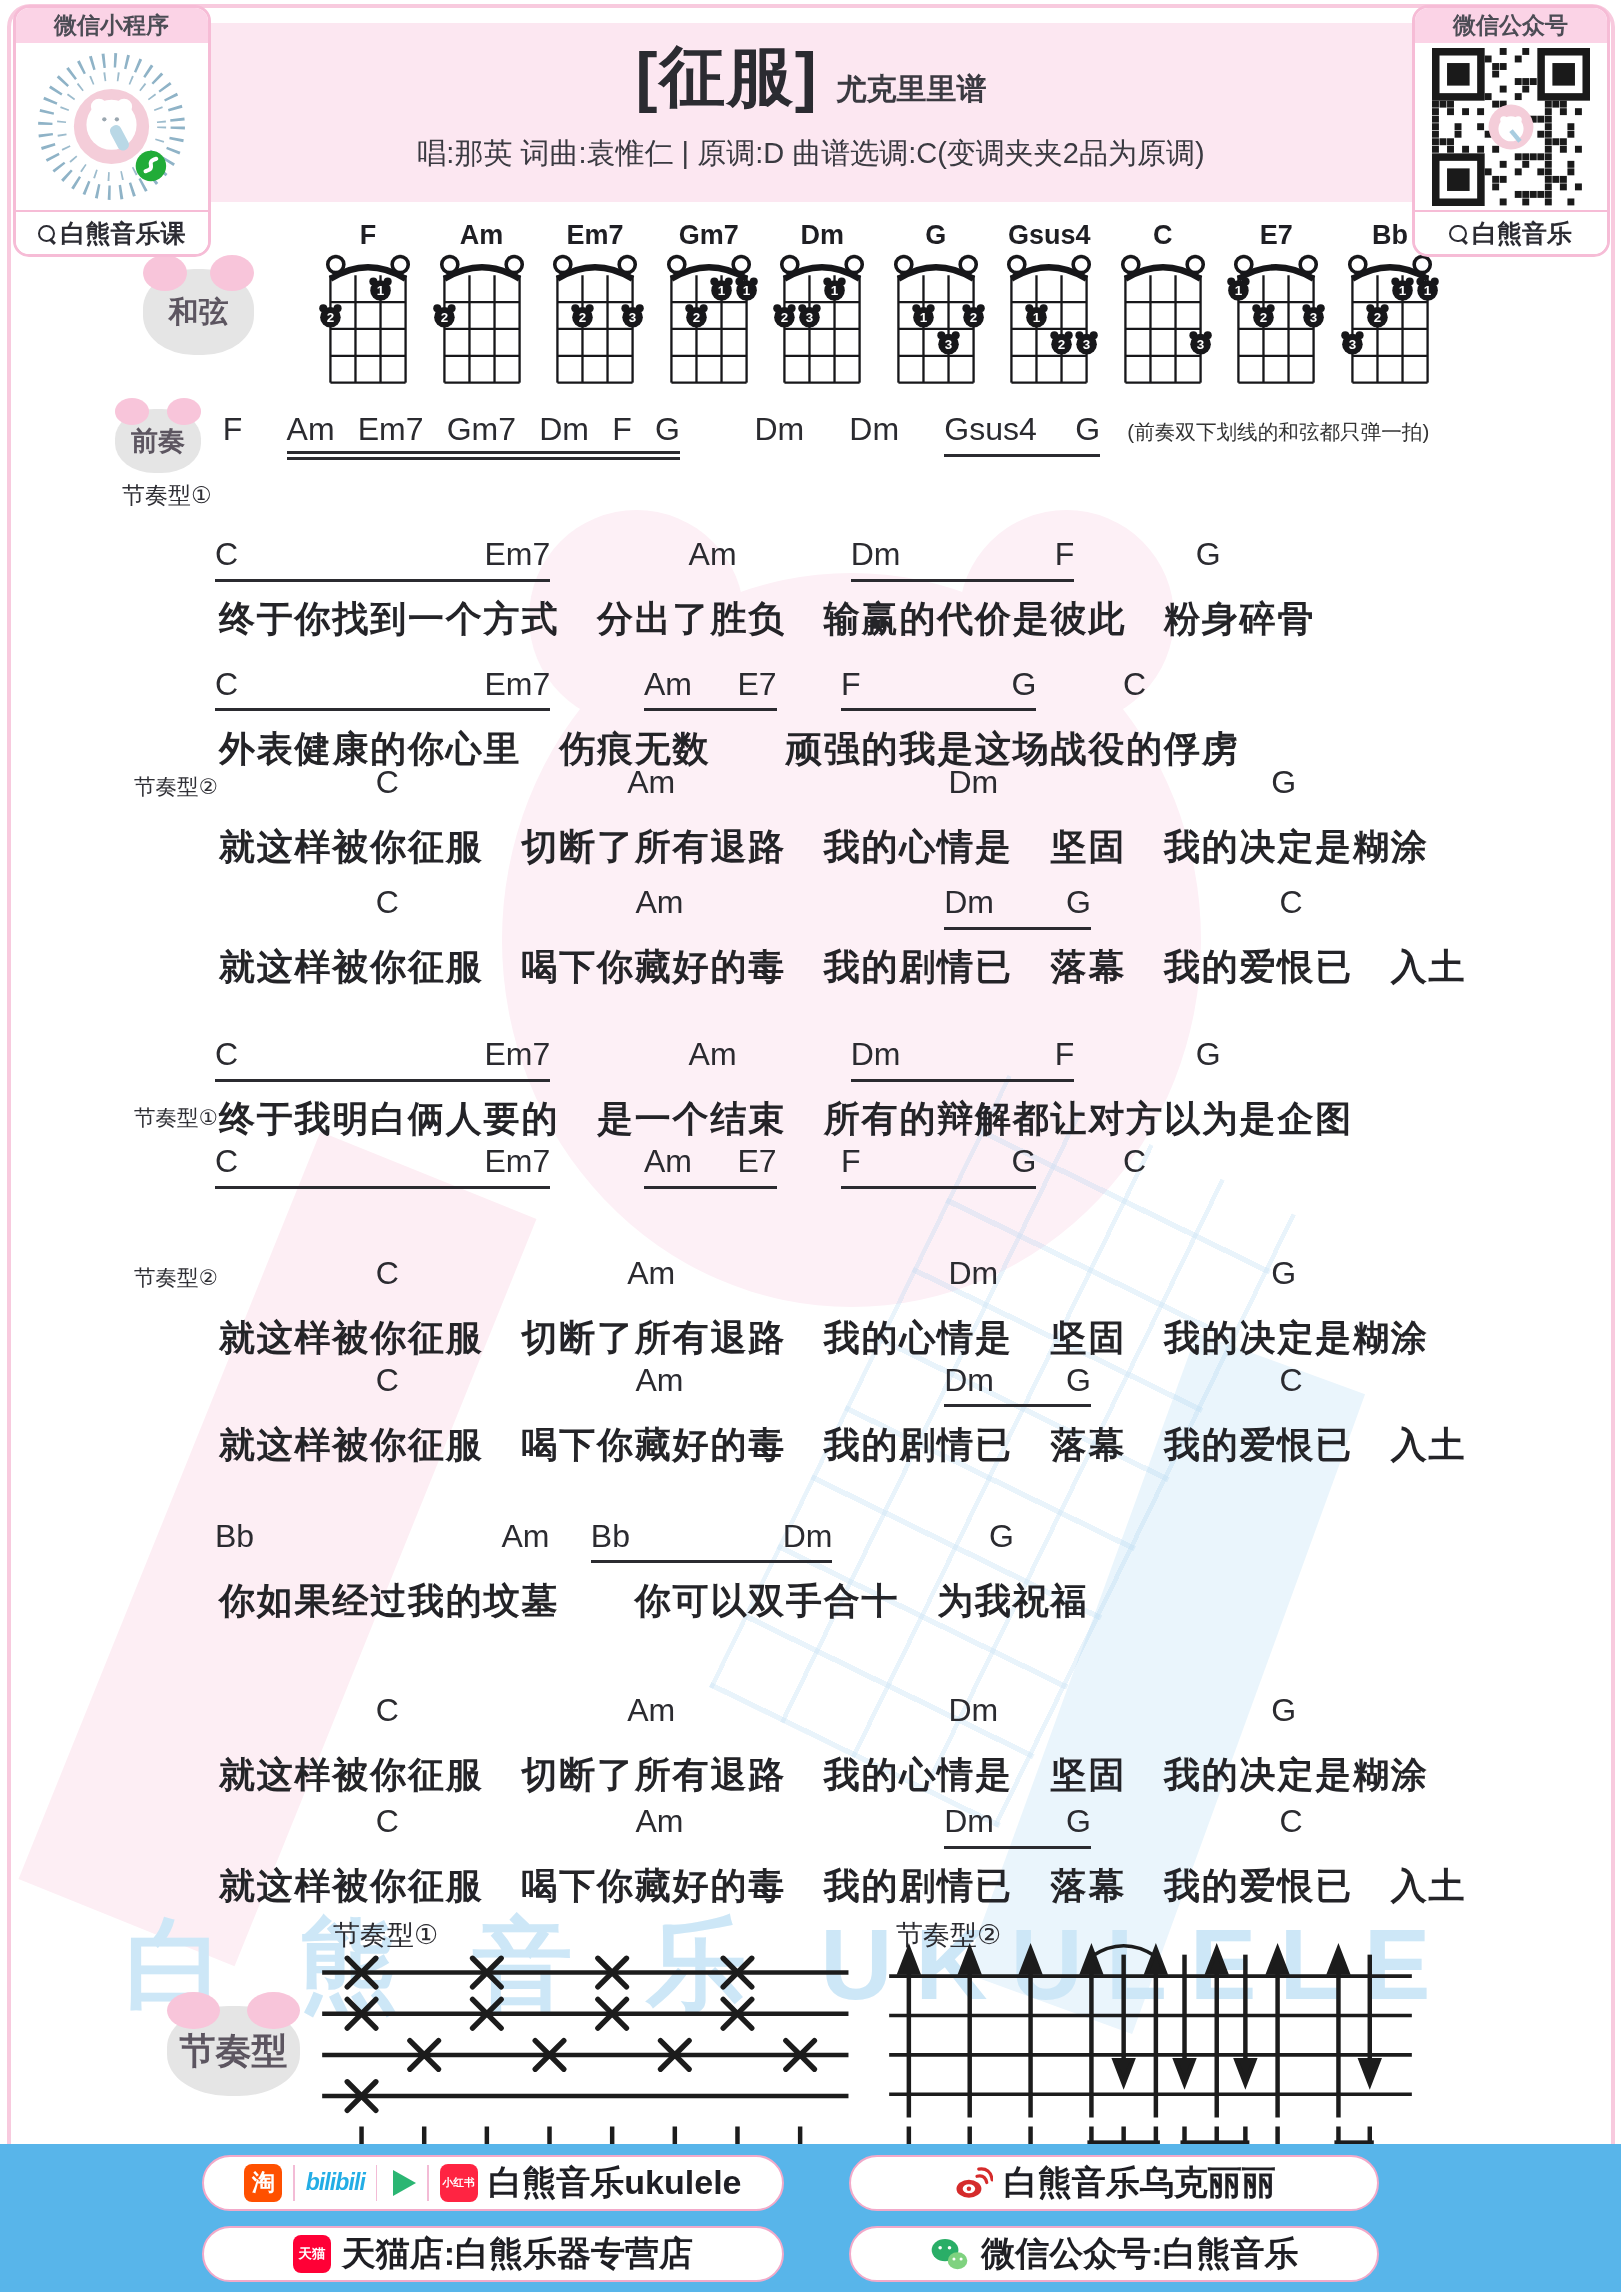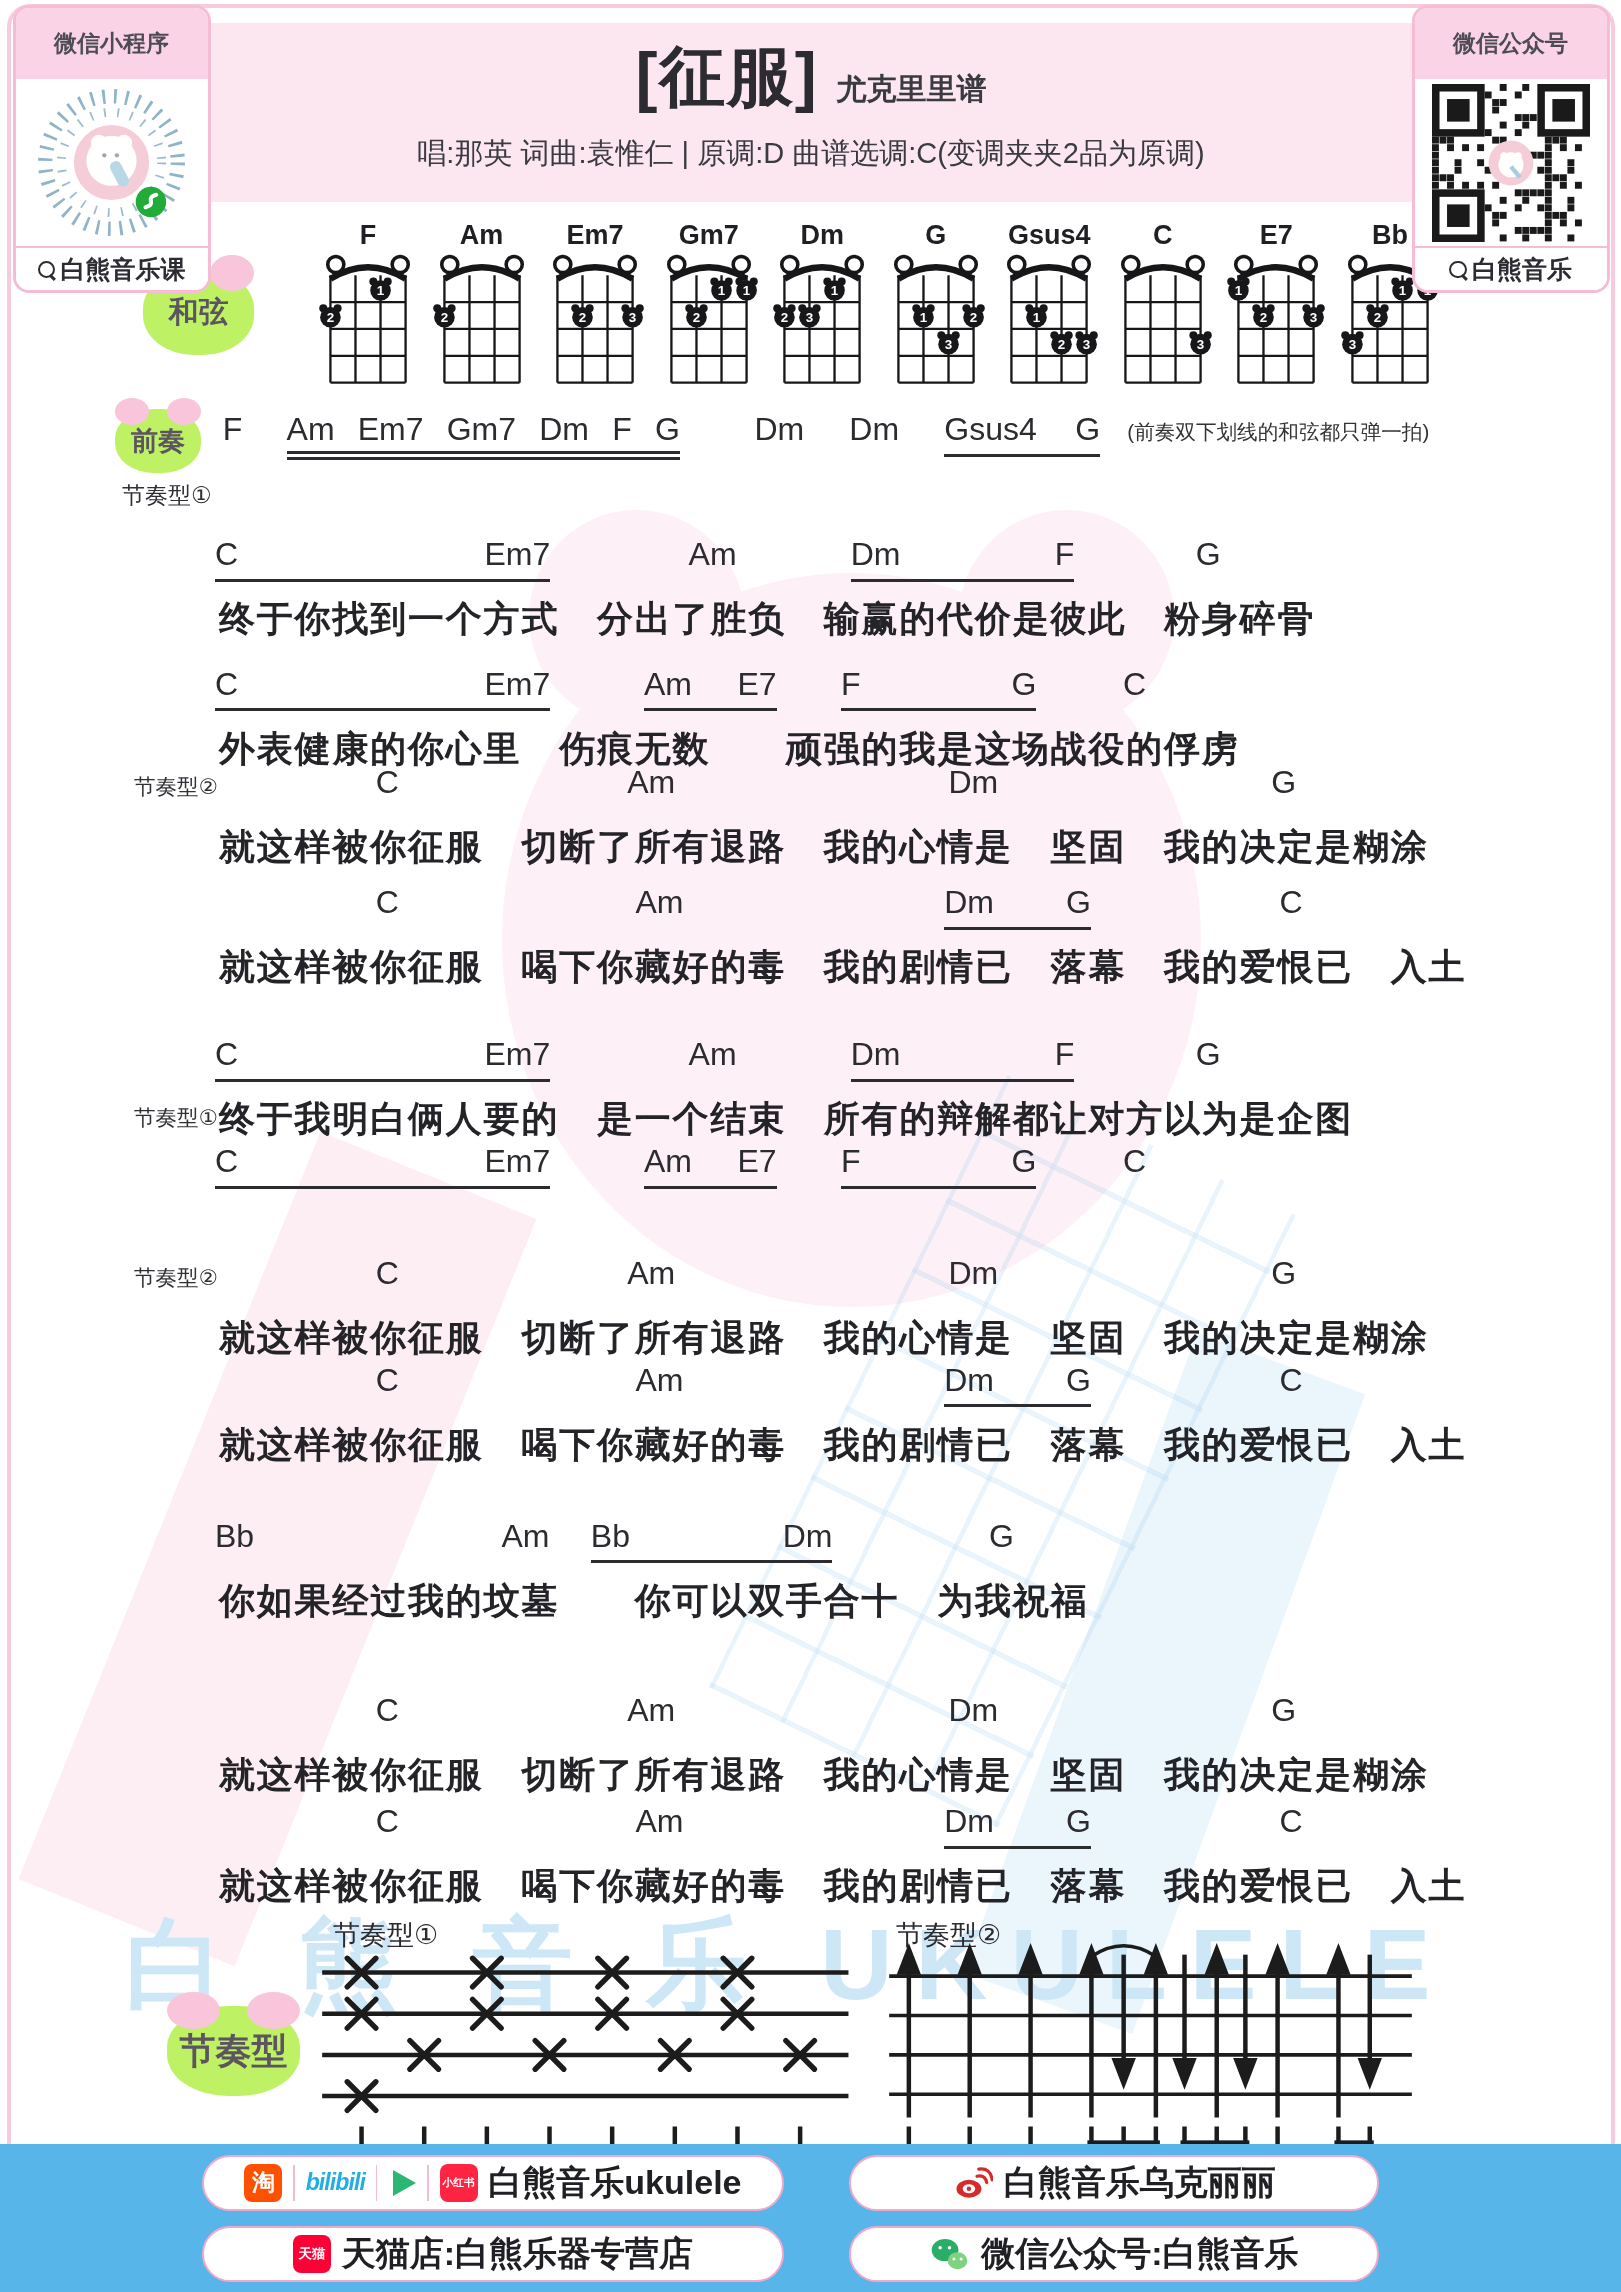--- a/index.html
+++ b/index.html
@@ -12,34 +12,34 @@
   .wm-bear{position:absolute;left:502px;top:573px;width:699px;height:734px;background:#fdf0f6;border-radius:50%;z-index:0;}
   .wm-bear::before,.wm-bear::after{content:"";position:absolute;width:215px;height:215px;background:#fdf0f6;border-radius:50%;top:-63px;}
   .wm-bear::before{left:27px;} .wm-bear::after{right:27px;}
   .wm-fret{position:absolute;left:842px;top:1111px;width:322px;height:681px;transform:rotate(26deg);z-index:0;opacity:.55;
     background:repeating-linear-gradient(0deg,rgba(165,208,238,.45) 0 5.4px,transparent 5.4px 77px),repeating-linear-gradient(90deg,rgba(165,208,238,.45) 0 4.5px,transparent 4.5px 79px);}
   .wm-streak-p{position:absolute;left:161px;top:1146px;width:233px;height:806px;transform:rotate(22deg);background:#fdeef4;z-index:0;}
   .wm-streak-b{position:absolute;left:1075px;top:1343px;width:179px;height:681px;transform:rotate(20deg);background:#eaf5fc;z-index:0;}
   .wm-text{position:absolute;left:125px;top:1899px;width:1397px;font-size:100px;font-weight:700;letter-spacing:23px;color:#cde7f7;z-index:0;white-space:nowrap;}
   
   .badge{position:absolute;z-index:4;width:192px;background:#fff;border:3.6px solid #f6bcd6;border-radius:16px;overflow:hidden;}
-  .badge .tab{background:#fbd3e6;text-align:center;font-size:23px;font-weight:600;color:#4c4c55;padding:20px 0;}
+  .badge .tab{background:#fbd3e6;text-align:center;font-size:23px;font-weight:600;color:#4c4c55;padding:2px 0;}
   .badge .body{height:167px;display:flex;align-items:center;justify-content:center;background:#fff;}
   .badge .cap{background:#fff;border-top:2.7px solid #f6bcd6;text-align:center;font-size:25px;font-weight:700;color:#2c2c33;padding:4.5px 0;display:flex;align-items:center;justify-content:center;gap:3.6px;}
   #badge-left{left:12.5px;top:5.4px;}
   #badge-right{right:12.5px;top:5.4px;}
   .mag{display:inline-block;width:13.4px;height:13.4px;border:2.7px solid #2c2c33;border-radius:50%;position:relative;margin-right:1.8px;}
   .mag::after{content:"";position:absolute;width:2.7px;height:7.2px;background:#2c2c33;left:11.6px;top:11.6px;transform:rotate(-45deg);}
   
   .titlerow{position:absolute;left:0;right:0;top:32px;text-align:center;z-index:2;}
   .titlerow .main{font-size:66px;font-weight:800;color:#2b2b31;letter-spacing:1.8px;}
   .titlerow .suffix{font-size:30px;font-weight:600;color:#3a3a41;margin-left:18px;}
   .subtitle{position:absolute;left:0;right:0;top:134px;text-align:center;font-size:29px;font-weight:500;color:#3a3a41;z-index:2;}
   
-  .blob{position:absolute;background:#bef264;border-radius:46%;display:flex;align-items:center;justify-content:center;color:#5c5560;font-weight:600;z-index:2;}
+  .blob{position:absolute;background:#e5e5e5;border-radius:46%;display:flex;align-items:center;justify-content:center;color:#5c5560;font-weight:600;z-index:2;}
   .blob::before,.blob::after{content:"";position:absolute;width:40%;height:42%;background:#f8c5da;border-radius:50%;top:-16%;z-index:-1;}
   .blob::before{left:0;} .blob::after{right:0;}
   #blob-hexian{left:143px;top:269px;width:111px;height:86px;font-size:30px;}
   #blob-qianzou{left:115px;top:405px;width:86px;height:64px;font-size:27px;}
   #blob-jzx{left:167px;top:2006px;width:133px;height:90px;font-size:36px;}
   
   #chord-row{position:absolute;left:315px;top:220px;width:1128px;display:flex;justify-content:space-between;z-index:2;}
   .chorditem{width:106px;text-align:center;}
   .chorditem .cname{font-size:27px;font-weight:700;color:#1f1f24;height:32px;line-height:30px;}
   

